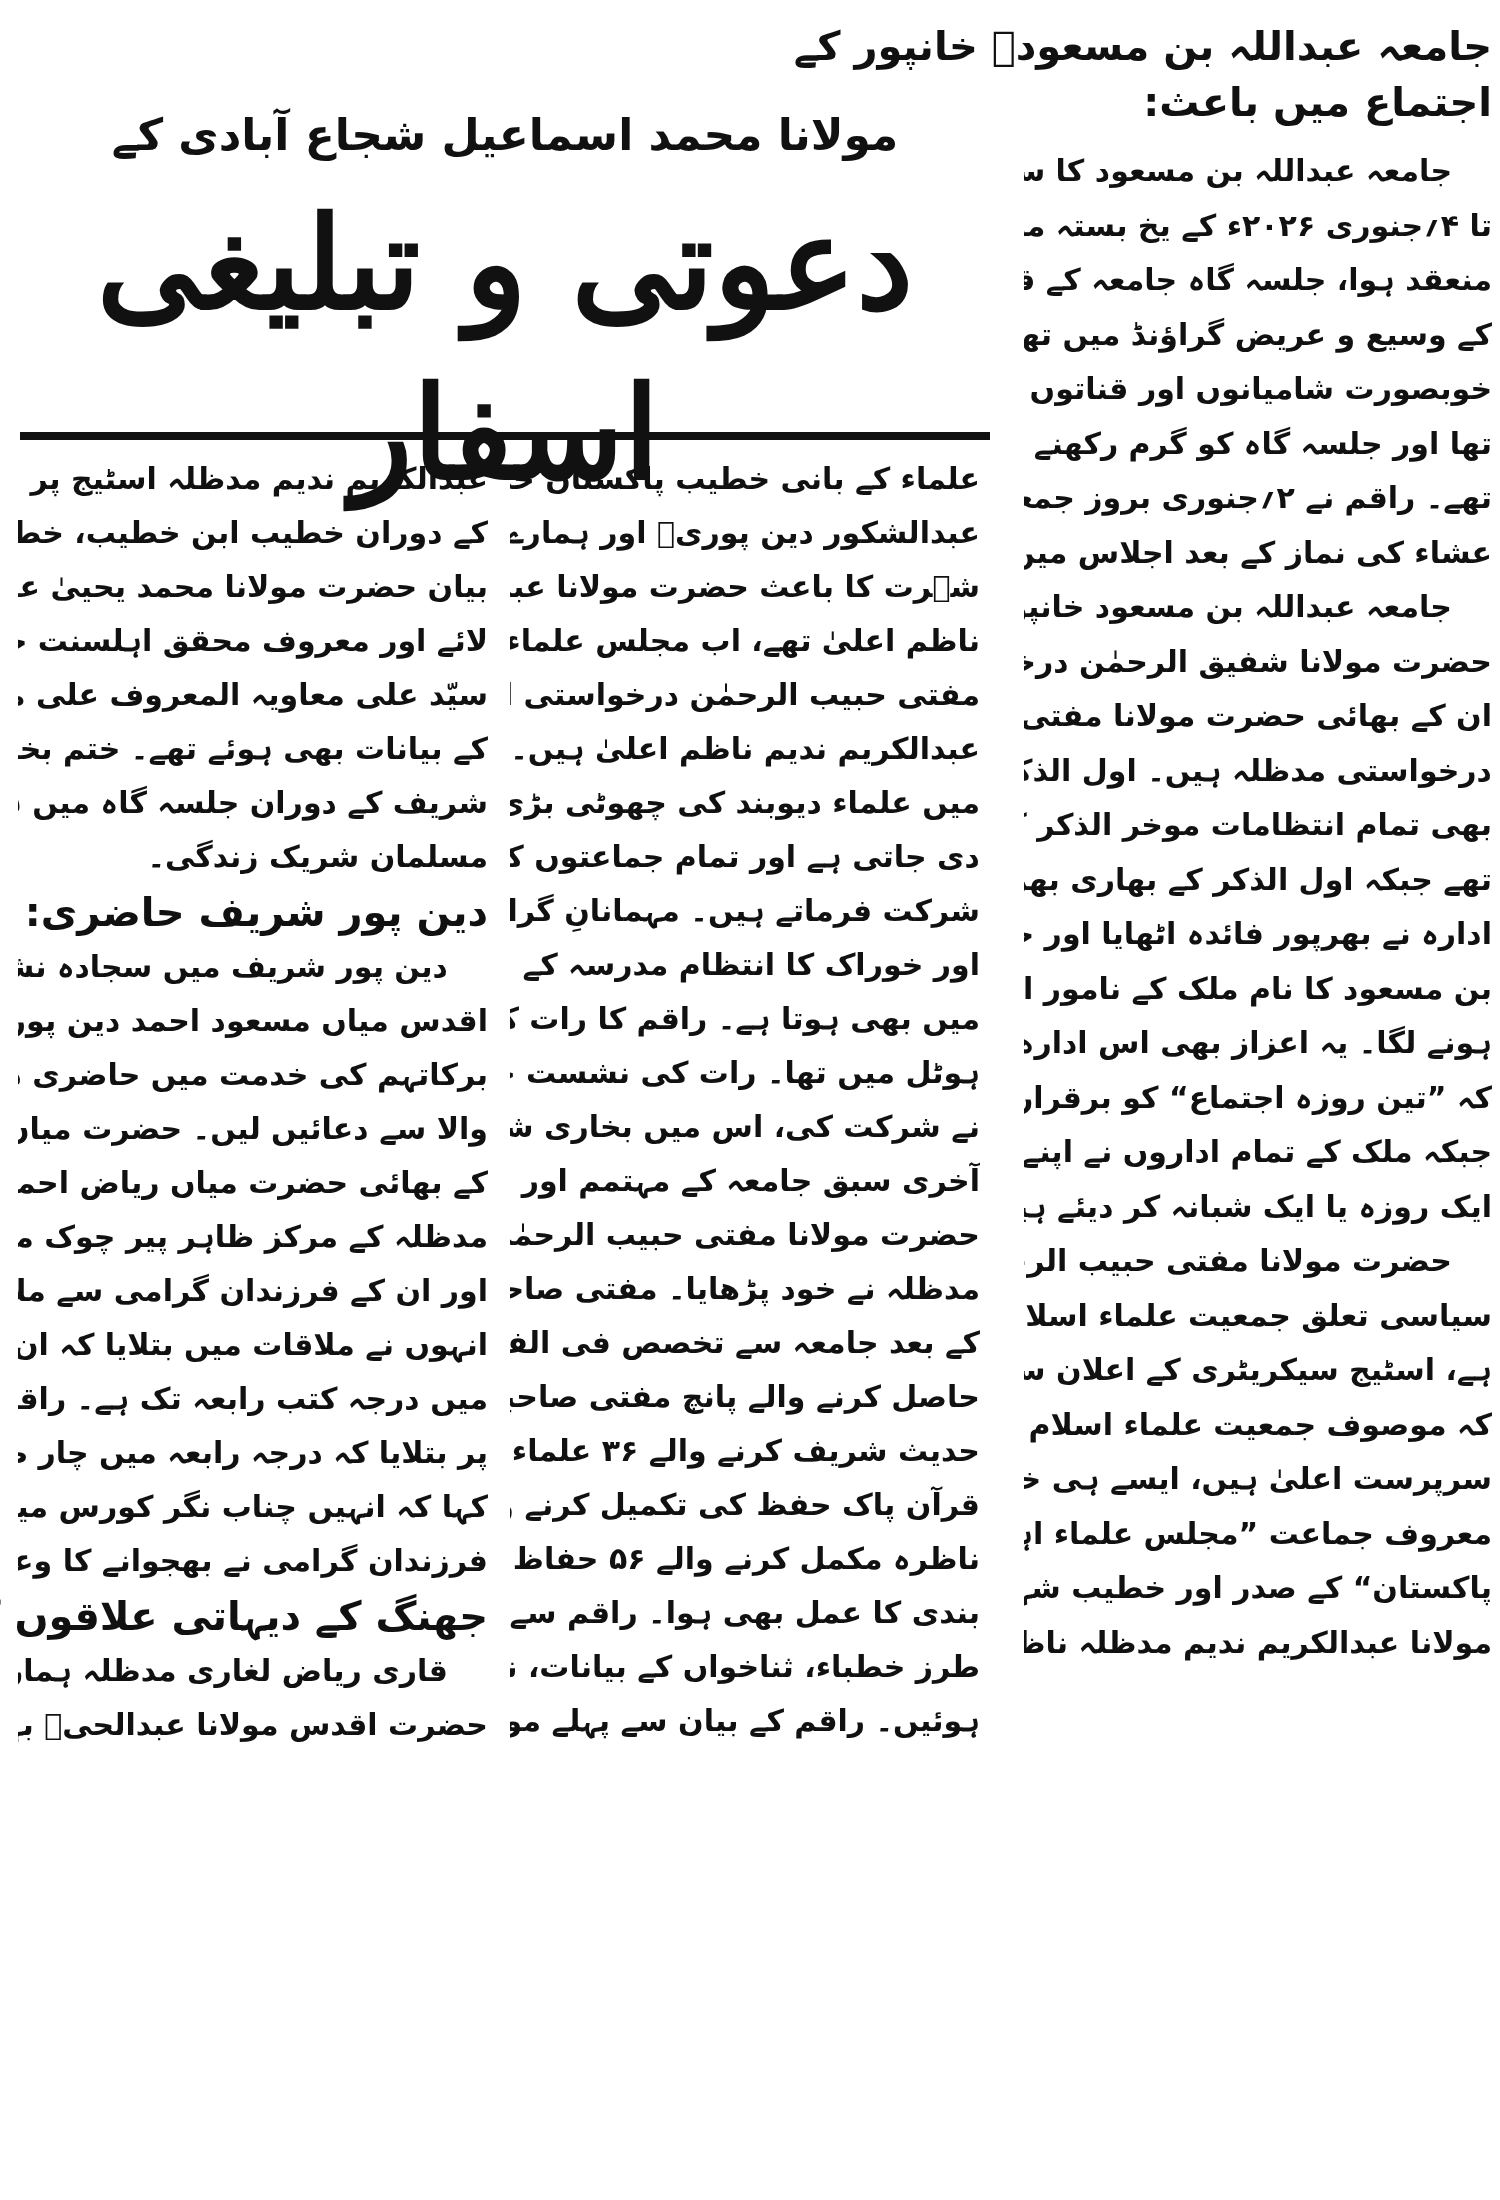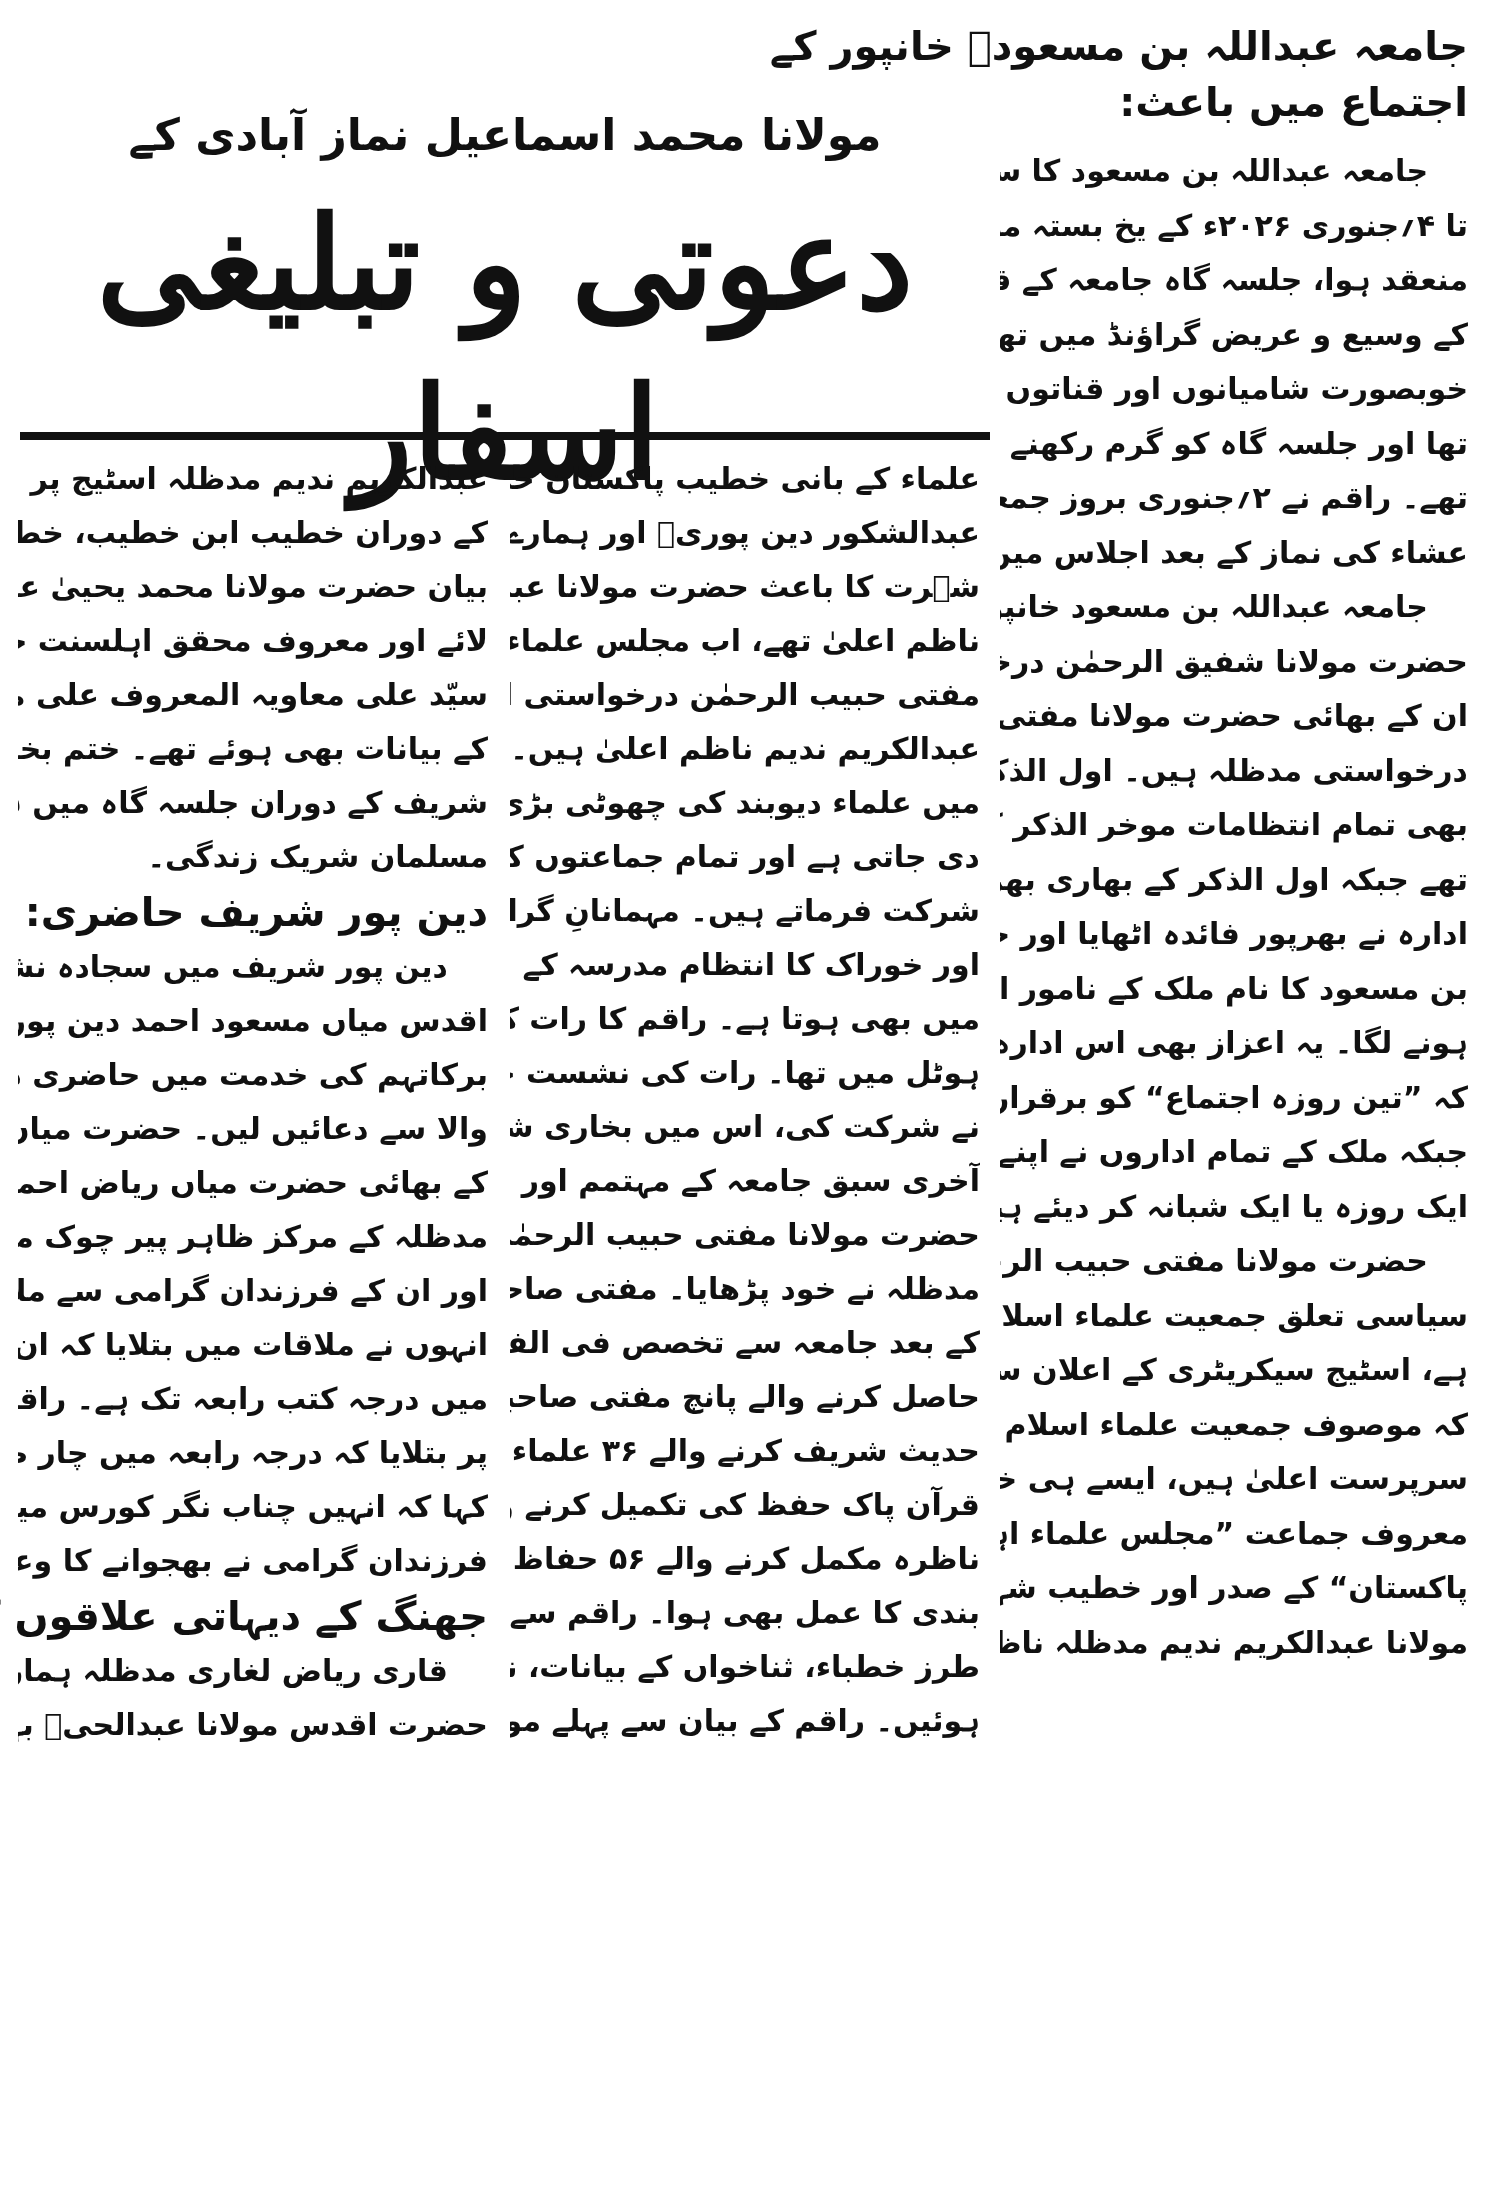--- a/index.html
+++ b/index.html
@@ -3,21 +3,21 @@
 <meta charset="utf-8">
 <style>
   html, body { margin: 0; padding: 0; background: #ffffff; }
   body {
     width: 1500px; height: 2200px; position: relative; overflow: hidden;
     color: #111111;
     font-family: "DejaVu Sans", sans-serif;
   }
   .page { position: absolute; inset: 0; direction: rtl; }
   .col { position: absolute; direction: rtl; text-align: justify; text-align-last: right; }
-  .col-right { right: 32px; width: 468px; top: 18px; }
+  .col-right { right: 8px; width: 468px; top: 18px; }
   .col-mid { right: 520px; width: 470px; top: 452px; }
   .col-left { right: 1012px; width: 470px; top: 452px; }
   .line {
     display: block; font-size: 30px; line-height: 54px; height: 54px; white-space: nowrap;
     overflow: hidden; font-weight: bold; letter-spacing: 0;
   }
   .line.last { text-align-last: right; }
   .col-right .line { line-height: 54.5px; height: 54.5px; }
   .section-head {
     display: block; font-size: 40px; font-weight: bold; line-height: 56px; height: 56px; white-space: nowrap;
@@ -28,21 +28,21 @@
   .headline { position: absolute; top: 178px; left: 0; right: 0; font-family: "DejaVu Serif", serif; font-size: 128px; font-weight: bold; line-height: 170px; text-align: center; letter-spacing: 2px; }
   .rule { position: absolute; left: 20px; width: 970px; top: 432px; height: 8px; background: #111111; }
   .indent { padding-right: 40px; }
 </style>
 </head>
 <body>
 
 <div class="page">
 
   <div class="masthead">
-    <div class="kicker">مولانا محمد اسماعیل نماز آبادی کے</div>
+    <div class="kicker">مولانا محمد اسماعیل شجاع آبادی کے</div>
     <div class="headline">دعوتی و تبلیغی اسفار</div>
   </div>
   <div class="rule"></div>
 
   <div class="col col-right">
     <div class="head-block">
       <span class="section-head">جامعہ عبداللہ بن مسعودؓ خانپور کے</span>
       <span class="section-head">اجتماع میں باعث:</span>
     </div>
     <div id="right-body">

